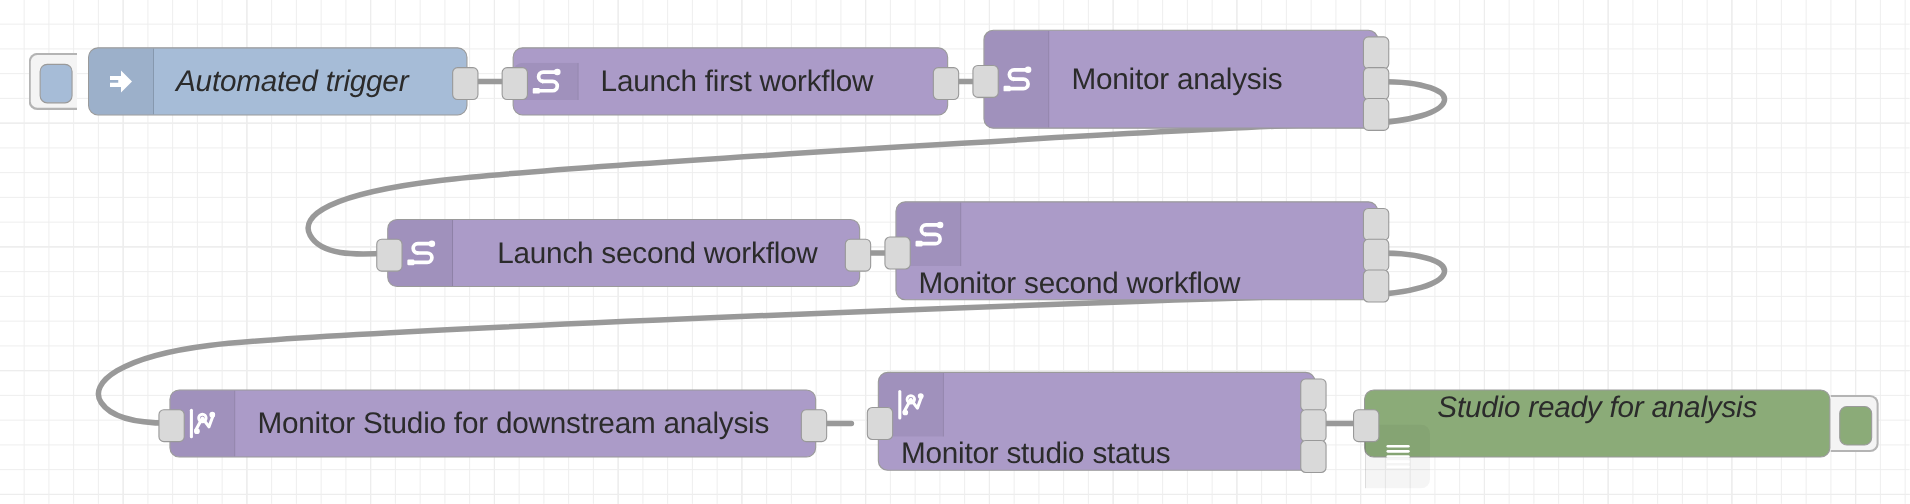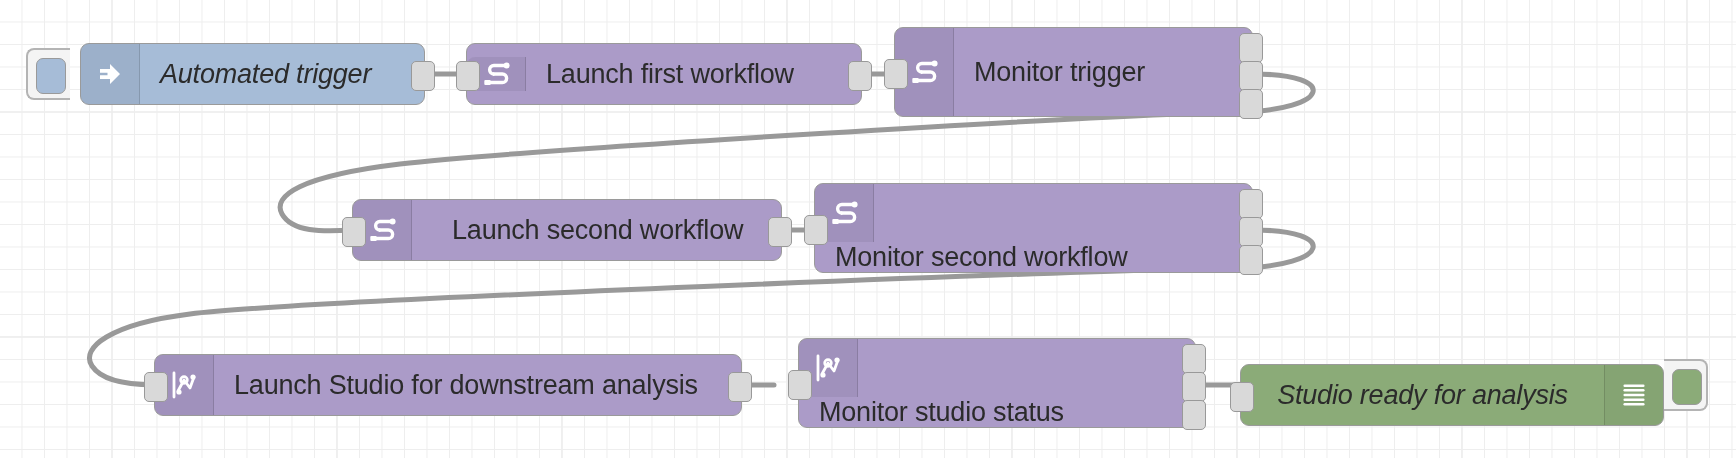--- a/index.html
+++ b/index.html
@@ -186,21 +186,21 @@
     <div class="node-icon-box">
       <svg width="34" height="34" viewBox="0 0 32 32">
         <g fill="none" stroke="#ffffff" stroke-width="3.2" stroke-linecap="round" stroke-linejoin="round">
           <path d="M26 8 H14 a4 4 0 0 0 0 8 H22 a4 4 0 0 1 0 8 H8"></path>
         </g>
         <circle cx="26" cy="8" r="2.8" fill="#ffffff"></circle>
         <rect x="5" y="21.6" width="6" height="4.8" rx="1" fill="#ffffff"></rect>
         <path d="M13 14 l4 2 -4 2 z" fill="#ffffff"></path>
       </svg>
     </div>
-    <div class="node-label">Monitor trigger</div>
+    <div class="node-label">Monitor analysis</div>
     <span class="port in" style="top:31px;"></span>
     <span class="port out" style="top:5px;"></span>
     <span class="port out" style="top:33px;"></span>
     <span class="port out" style="top:61px;"></span>
   </div>
 
   <div class="node purple" style="left:352px; top:199px; width:430px;gap:20px;">
     <div class="node-icon-box">
       <svg width="34" height="34" viewBox="0 0 32 32">
         <g fill="none" stroke="#ffffff" stroke-width="3.2" stroke-linecap="round" stroke-linejoin="round">
@@ -239,21 +239,21 @@
       <svg width="32" height="32" viewBox="0 0 32 32">
         <g fill="none" stroke="#ffffff" stroke-width="2.8" stroke-linecap="round" stroke-linejoin="round">
           <path d="M6 4 V28"></path>
           <path d="M10 22 L16 11 L22 19 L26 8"></path>
         </g>
         <circle cx="16" cy="11" r="3.4" fill="none" stroke="#ffffff" stroke-width="2.6"></circle>
         <circle cx="25" cy="8" r="2.6" fill="#ffffff"></circle>
         <circle cx="11" cy="23" r="2.6" fill="#ffffff"></circle>
       </svg>
     </div>
-    <div class="node-label">Launch Studio for downstream analysis</div>
+    <div class="node-label">Monitor Studio for downstream analysis</div>
     <span class="port in" style="top:17px;"></span>
     <span class="port out" style="top:17px;"></span>
   </div>
 
   <div class="node purple" style="left:798px; top:338px; width:398px; height:90px;flex-direction:column;">
     <div class="node-icon-box">
       <svg width="32" height="32" viewBox="0 0 32 32">
         <g fill="none" stroke="#ffffff" stroke-width="2.8" stroke-linecap="round" stroke-linejoin="round">
           <path d="M6 4 V28"></path>
           <path d="M10 22 L16 11 L22 19 L26 8"></path>
@@ -263,21 +263,21 @@
         <circle cx="11" cy="23" r="2.6" fill="#ffffff"></circle>
       </svg>
     </div>
     <div class="node-label">Monitor studio status</div>
     <span class="port in" style="top:31px;"></span>
     <span class="port out" style="top:5px;"></span>
     <span class="port out" style="top:33px;"></span>
     <span class="port out" style="top:61px;"></span>
   </div>
 
-  <div class="node green" style="left:1240px; top:364px; width:424px;">
+  <div class="node green" style="left:1240px; top:354px; width:424px;flex-direction:column;">
     <div class="node-label italic center">Studio ready for analysis</div>
     <div class="node-icon-box right">
       <svg width="28" height="28" viewBox="0 0 24 24">
         <g stroke="#ffffff" stroke-width="2.1" stroke-linecap="round">
           <line x1="4" y1="4" x2="20" y2="4"></line>
           <line x1="4" y1="8" x2="20" y2="8"></line>
           <line x1="4" y1="12" x2="20" y2="12"></line>
           <line x1="4" y1="16" x2="20" y2="16"></line>
           <line x1="4" y1="20" x2="20" y2="20"></line>
         </g>

